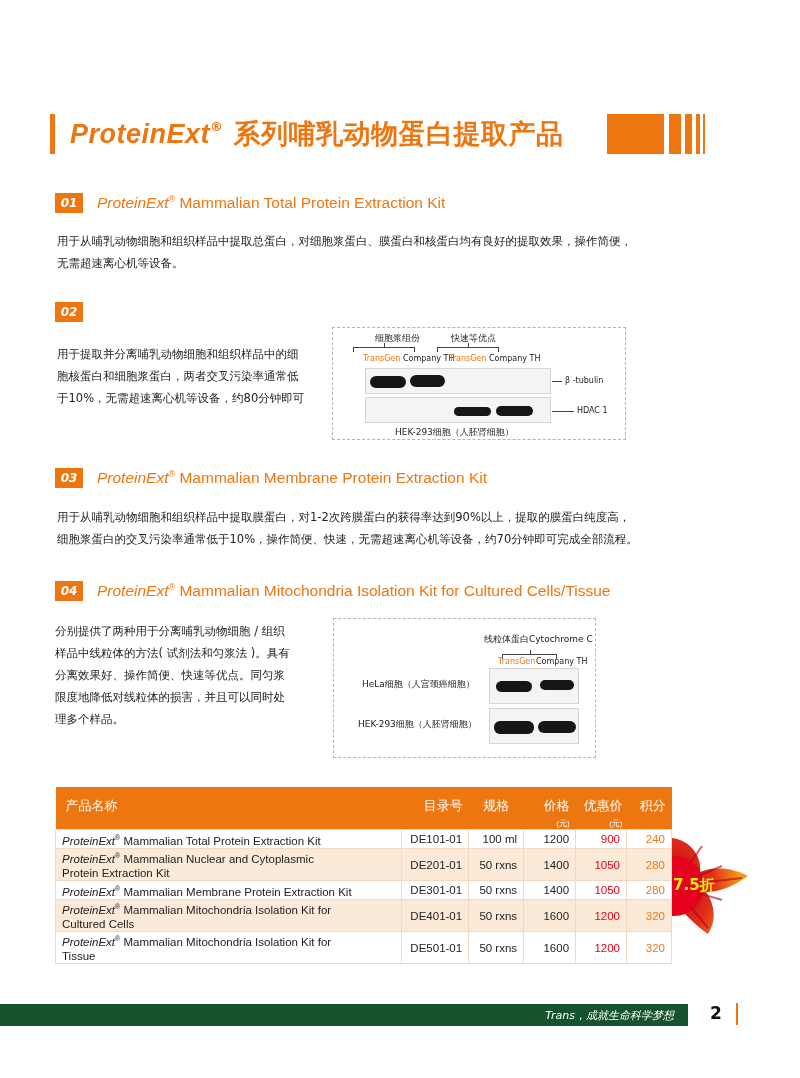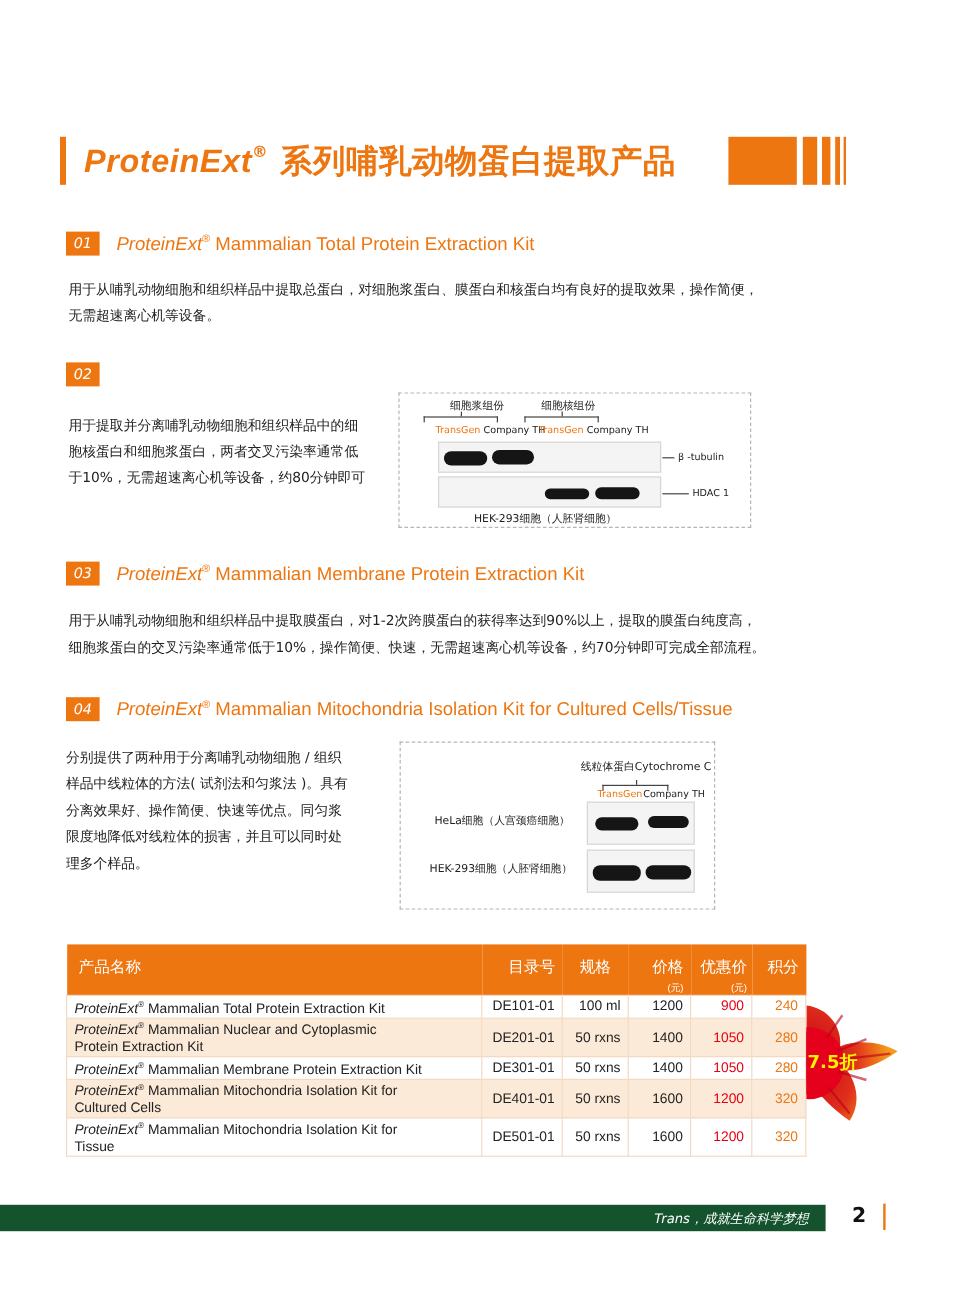--- a/index.html
+++ b/index.html
@@ -9,21 +9,21 @@
   
   .page-title-bar { position: absolute; left: 50px; top: 114px; width: 5px; height: 40px; background: #ee7611; }
   .page-title { position: absolute; left: 70px; top: 116px; font-size: 27px; color: #ee7611; white-space: nowrap; letter-spacing: 0.5px; }
   .page-title .brand { font-style: italic; font-family: "Liberation Sans", sans-serif; }
   .page-title sup { font-size: 13px; vertical-align: 12px; }
   .title-deco { position: absolute; left: 607px; top: 114px; height: 40px; }
   .title-deco .block { position: absolute; top: 0; height: 40px; background: #ee7611; }
 
   
   .sec-head { position: absolute; left: 55px; height: 22px; display: flex; align-items: center; }
-  .sec-num { width: 28px; height: 20px; background: #ee7611; color: #fff; font-weight: normal; font-style: italic; font-size: 12px; display: flex; align-items: center; justify-content: center; font-family: "DejaVu Sans", sans-serif; }
+  .sec-num { width: 28px; height: 20px; background: #ee7611; color: #fff; font-weight: bold; font-style: italic; font-size: 12px; display: flex; align-items: center; justify-content: center; font-family: "DejaVu Sans", sans-serif; }
   .sec-title { margin-left: 14px; font-size: 15.5px; color: #ee7611; white-space: nowrap; font-family: "Liberation Sans", sans-serif; }
   .sec-title .brand { font-style: italic; }
   .sec-title sup { font-size: 9px; vertical-align: 6px; }
 
   .desc { position: absolute; font-size: 11.5px; line-height: 22px; color: #222; }
 
   
   .figure { position: absolute; border: 1px dashed #b5b5b5; background: #fff; }
   .fig-text { position: absolute; font-size: 9px; white-space: nowrap; color: #222; }
   .fig-text.small { font-size: 8px; }
@@ -87,21 +87,21 @@
   <div class="sec-num">02</div>
 </div>
 <div class="desc" style="left:57px;top:343px;width:260px;">
   <div>用于提取并分离哺乳动物细胞和组织样品中的细</div>
   <div>胞核蛋白和细胞浆蛋白，两者交叉污染率通常低</div>
   <div>于10%，无需超速离心机等设备，约80分钟即可</div>
 </div>
 
 <div class="figure" style="left:332px;top:327px;width:294px;height:113px;">
   <div class="fig-text" style="left:42px;top:4px;">细胞浆组份</div>
-  <div class="fig-text" style="left:118px;top:4px;">细胞核组份</div>
+  <div class="fig-text" style="left:118px;top:4px;">快速等优点</div>
   <div class="bracket" style="left:20px;top:19px;width:62px;">
       <div class="tick"></div>
     </div>
   <div class="bracket" style="left:104px;top:19px;width:62px;">
       <div class="tick"></div>
     </div>
   <div class="fig-text small tg" style="left:30px;top:26px;">TransGen</div>
   <div class="fig-text small" style="left:70px;top:26px;">Company TH</div>
   <div class="fig-text small tg" style="left:116px;top:26px;">TransGen</div>
   <div class="fig-text small" style="left:156px;top:26px;">Company TH</div>

